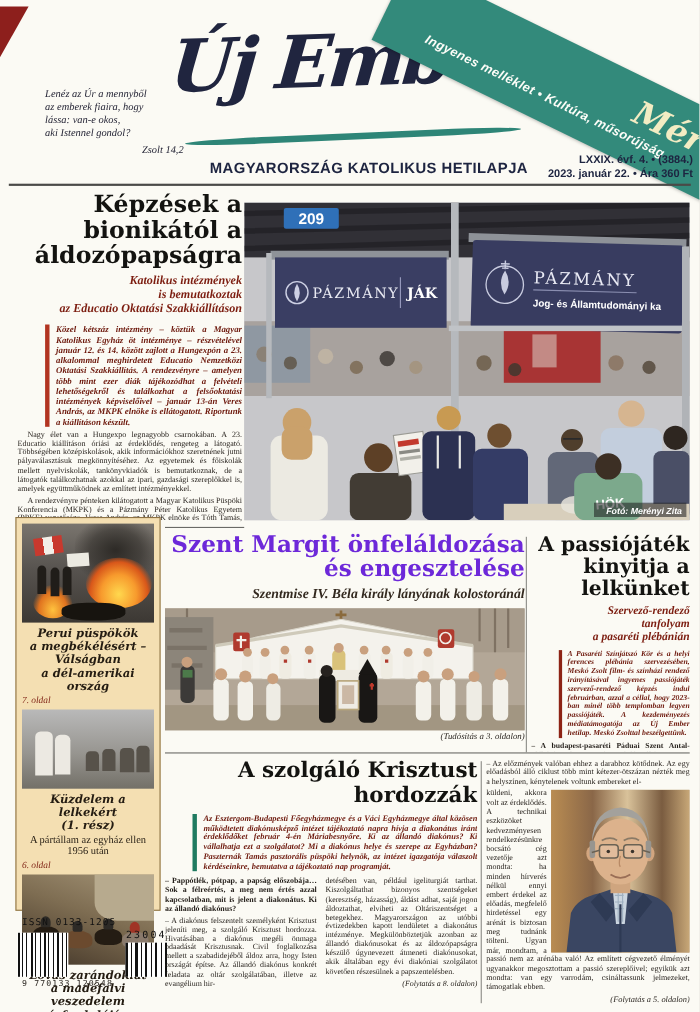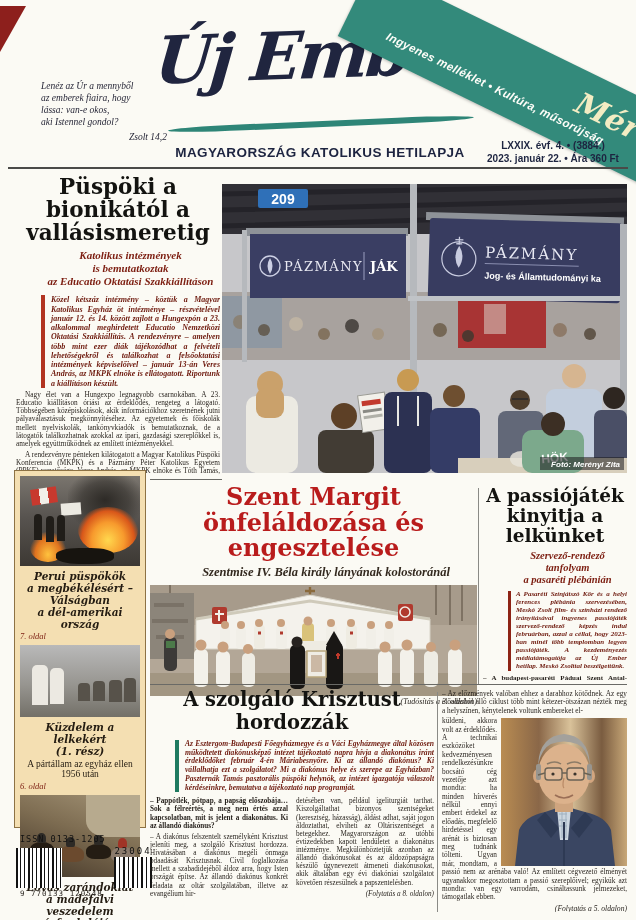--- a/index.html
+++ b/index.html
@@ -2,21 +2,21 @@
 <html lang="hu"><head>
 <meta charset="utf-8">
 <style>
   html,body{margin:0;padding:0;background:#e8e6e0;}
   .page{position:relative;width:636px;height:920px;background:#fbfaf4;overflow:hidden;
         font-family:"Liberation Serif",serif;color:#241f1a;}
   .abs{position:absolute;}
   .pre{white-space:pre-line;}
   .i{font-style:italic;margin-left:25px;}
   .b{font-weight:700;}
-  .ctr{text-align:center;}
+  .ctr{text-align:right;}
   .just{text-align:justify;text-justify:inter-word;}
   .maroon{color:#7c1d10;}
   .navy{color:#1d2440;}
   .sans{font-family:"Liberation Sans",sans-serif;}
 
   
   .corner-wedge{left:0;top:6px;width:0;height:0;border-top:46px solid #8d1f1c;border-right:26px solid transparent;}
   .quote{left:16px;top:80px;width:136px;font-size:9.5px;line-height:1.28;color:#262637;}
   .quote-src{text-align:right;padding-right:10px;margin-top:2px;}
   .logo{left:148px;top:22px;width:340px;font-family:"DejaVu Serif",serif;font-style:italic;font-weight:700;
@@ -66,21 +66,21 @@
   .bc-main{width:84px;height:40px;background:#fff;
      background-image:repeating-linear-gradient(90deg,#111 0 2px,#fff 2px 4px,#111 4px 5px,#fff 5px 8px,#111 8px 9px,#fff 9px 12px);}
   .bc-addon-wrap{margin-left:8px;text-align:center;}
   .bc-code{font-family:"DejaVu Sans Mono",monospace;font-size:9px;letter-spacing:2px;color:#111;}
   .bc-addon{width:38px;height:31px;margin-top:1px;background:#fff;
      background-image:repeating-linear-gradient(90deg,#111 0 2px,#fff 2px 5px,#111 5px 6px,#fff 6px 9px);}
   .bc-num{font-family:"DejaVu Sans Mono",monospace;font-size:7.5px;letter-spacing:1px;margin-top:1px;margin-left:4px;}
 
   
   .margit{left:150px;top:484px;width:327px;}
-  .margit-head{font-family:"DejaVu Serif",serif;font-weight:700;font-size:24px;line-height:1.07;color:#b91c1c;}
+  .margit-head{font-family:"DejaVu Serif",serif;font-weight:700;font-size:21px;line-height:1.07;color:#6d28d9;}
   .margit-sub{font-size:12.5px;margin-top:4px;color:#33291f;}
   .photo-margit{width:327px;height:111px;margin-top:5px;background:#b5a99a;}
   .margit-cap{font-size:8px;text-align:right;margin-top:1px;}
 
   
   .hdiv-mid{left:150px;top:684px;width:477px;height:1px;background:#6a6a66;}
   .szolgalo{left:150px;top:688px;width:284px;height:228px;overflow:hidden;}
   .szol-head{font-family:"DejaVu Serif",serif;font-weight:700;font-size:19.5px;color:#131310;}
   .szol-sub{font-size:11px;margin-top:3px;}
   .szol-lead{border-left:4px solid #1f7a60;padding-left:6px;margin-top:6px;font-size:7.6px;line-height:1.15;color:#6e1a0e;}
@@ -140,21 +140,21 @@
     <div class="ribbon-title">Mértékadó</div>
     <div class="ribbon-sub">Ingyenes melléklet • Kultúra, műsorújság</div>
   </div>
 
   <div class="abs tagline sans b ctr navy">MAGYARORSZÁG KATOLIKUS HETILAPJA</div>
   <div class="abs issue sans b ctr navy pre">LXXIX. évf. 4. • (3884.)
 2023. január 22. • Ára 360 Ft</div>
   <div class="abs header-rule"></div>
 
   <section class="abs main-art">
-    <h1 class="main-head ctr" style="margin:0">Püspöki a bionikától a vallásismeretig</h1>
+    <h1 class="main-head ctr" style="margin:0">Képzések a bionikától a áldozópapságra</h1>
     <div class="main-sub ctr b i maroon pre">Katolikus intézmények
 is bemutatkoztak
 az Educatio Oktatási Szakkiállításon</div>
     <div class="lead b i just">Közel kétszáz intézmény – köztük a Magyar Katolikus Egyház öt intézménye – részvételével január 12. és 14. között zajlott a Hungexpón a 23. alkalommal meghirdetett Educatio Nemzetközi Oktatási Szakkiállítás. A rendezvényre – amelyen több mint ezer diák tájékozódhat a felvételi lehetőségekről és találkozhat a felsőoktatási intézmények képviselőivel – január 13-án Veres András, az MKPK elnöke is ellátogatott. Riportunk a kiállításon készült.</div>
     <div class="bodytxt just">
       <p>Nagy élet van a Hungexpo legnagyobb csarnokában. A 23. Educatio kiállításon óriási az érdeklődés, rengeteg a látogató. Többségében középiskolások, akik információkhoz szeretnének jutni pályaválasztásuk megkönnyítéséhez. Az egyetemek és főiskolák mellett nyelviskolák, tankönyvkiadók is bemutatkoznak, de a látogatók találkozhatnak azokkal az ipari, gazdasági szereplőkkel is, amelyek együttműködnek az említett intézményekkel.</p>
       <p>A rendezvényre pénteken kilátogatott a Magyar Katolikus Püspöki Konferencia (MKPK) és a Pázmány Péter Katolikus Egyetem (PPKE) vezetősége. Veres András, az MKPK elnöke és Tóth Tamás, az MKPK titkára, valamint Kuminetz Géza rektor elsőként a legnagyobb hazai katolikus felsőoktatási intézmény, a PPKE standját keresték fel. A felsőoktatás katolikus képviselői egymás közelében, a szakkiállítás központi részén kaptak helyet.</p>
     </div>
 
   </section>

